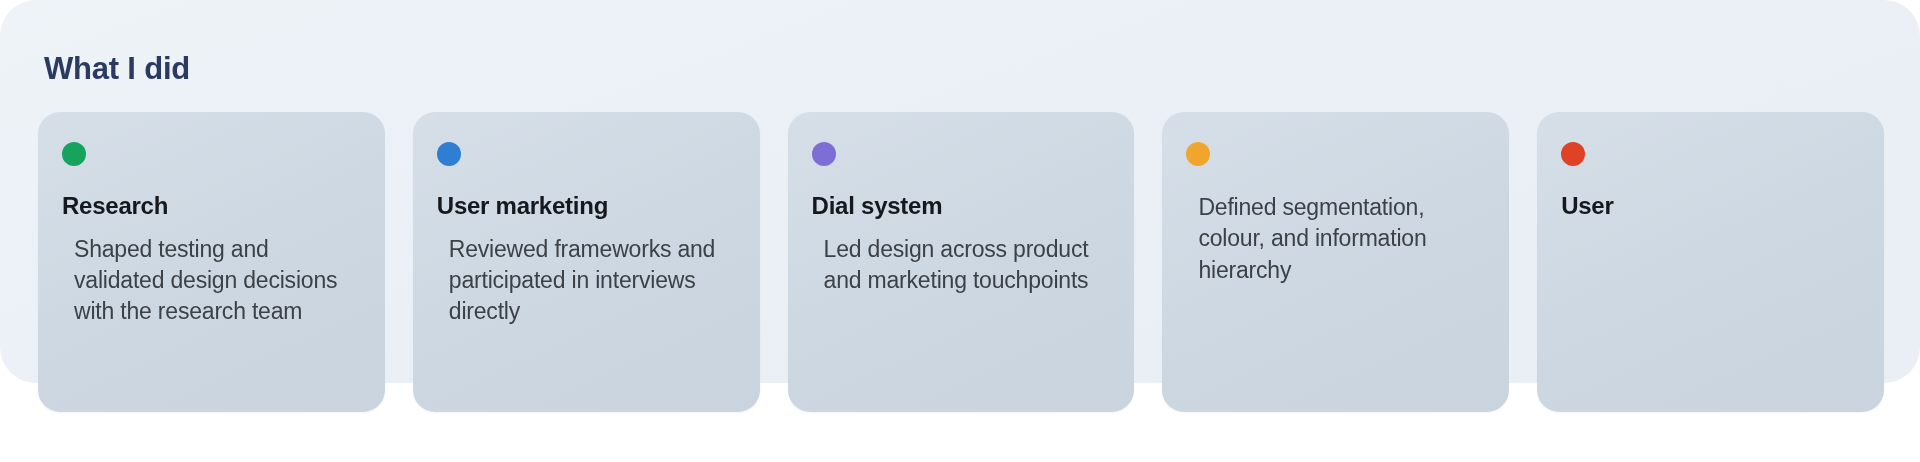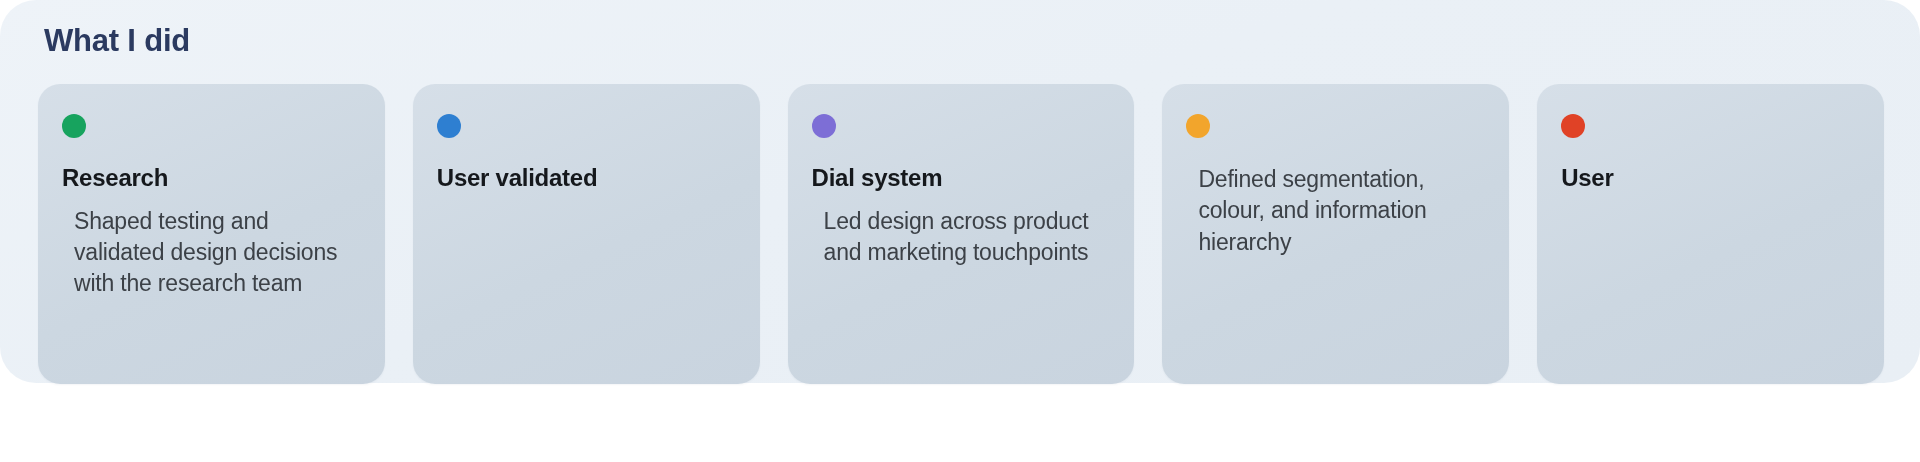--- a/index.html
+++ b/index.html
@@ -17,21 +17,21 @@
 
   .panel {
     position: absolute;
     left: 0;
     top: 0;
     width: 1920px;
     height: 383px;
     box-sizing: border-box;
     background: linear-gradient(160deg, #eef3f8 0%, #eaf0f6 45%, #e9eff5 100%);
     border-radius: 36px;
-    padding: 18px 36px 0 38px;
+    padding: 46px 36px 0 38px;
   }
 
   .panel-title {
     font-size: 31px;
     font-weight: bold;
     color: #2b3a60;
     letter-spacing: -0.2px;
     line-height: 1.1;
     margin: 0 0 26px 6px;
     padding-top: 6px;
@@ -90,21 +90,22 @@
   <div class="cards">
 
     <div class="card">
       <span class="card-dot" style="background-color: rgb(23, 163, 94);"></span>
       <div class="card-title">Research</div>
       <div class="card-desc">Shaped testing and validated design decisions with the research team</div>
     </div>
 
     <div class="card">
       <span class="card-dot" style="background-color: rgb(46, 127, 209);"></span>
-      <div class="card-title">User validated</div>
+      <div class="card-title">User marketing</div>
+      <div class="card-desc">Reviewed frameworks and participated in interviews directly</div>
     </div>
 
     <div class="card">
       <span class="card-dot" style="background-color: rgb(125, 110, 214);"></span>
       <div class="card-title">Dial system</div>
       <div class="card-desc">Led design across product and marketing touchpoints</div>
     </div>
 
     <div class="card">
       <span class="card-dot" style="background-color: rgb(242, 165, 44);"></span>

